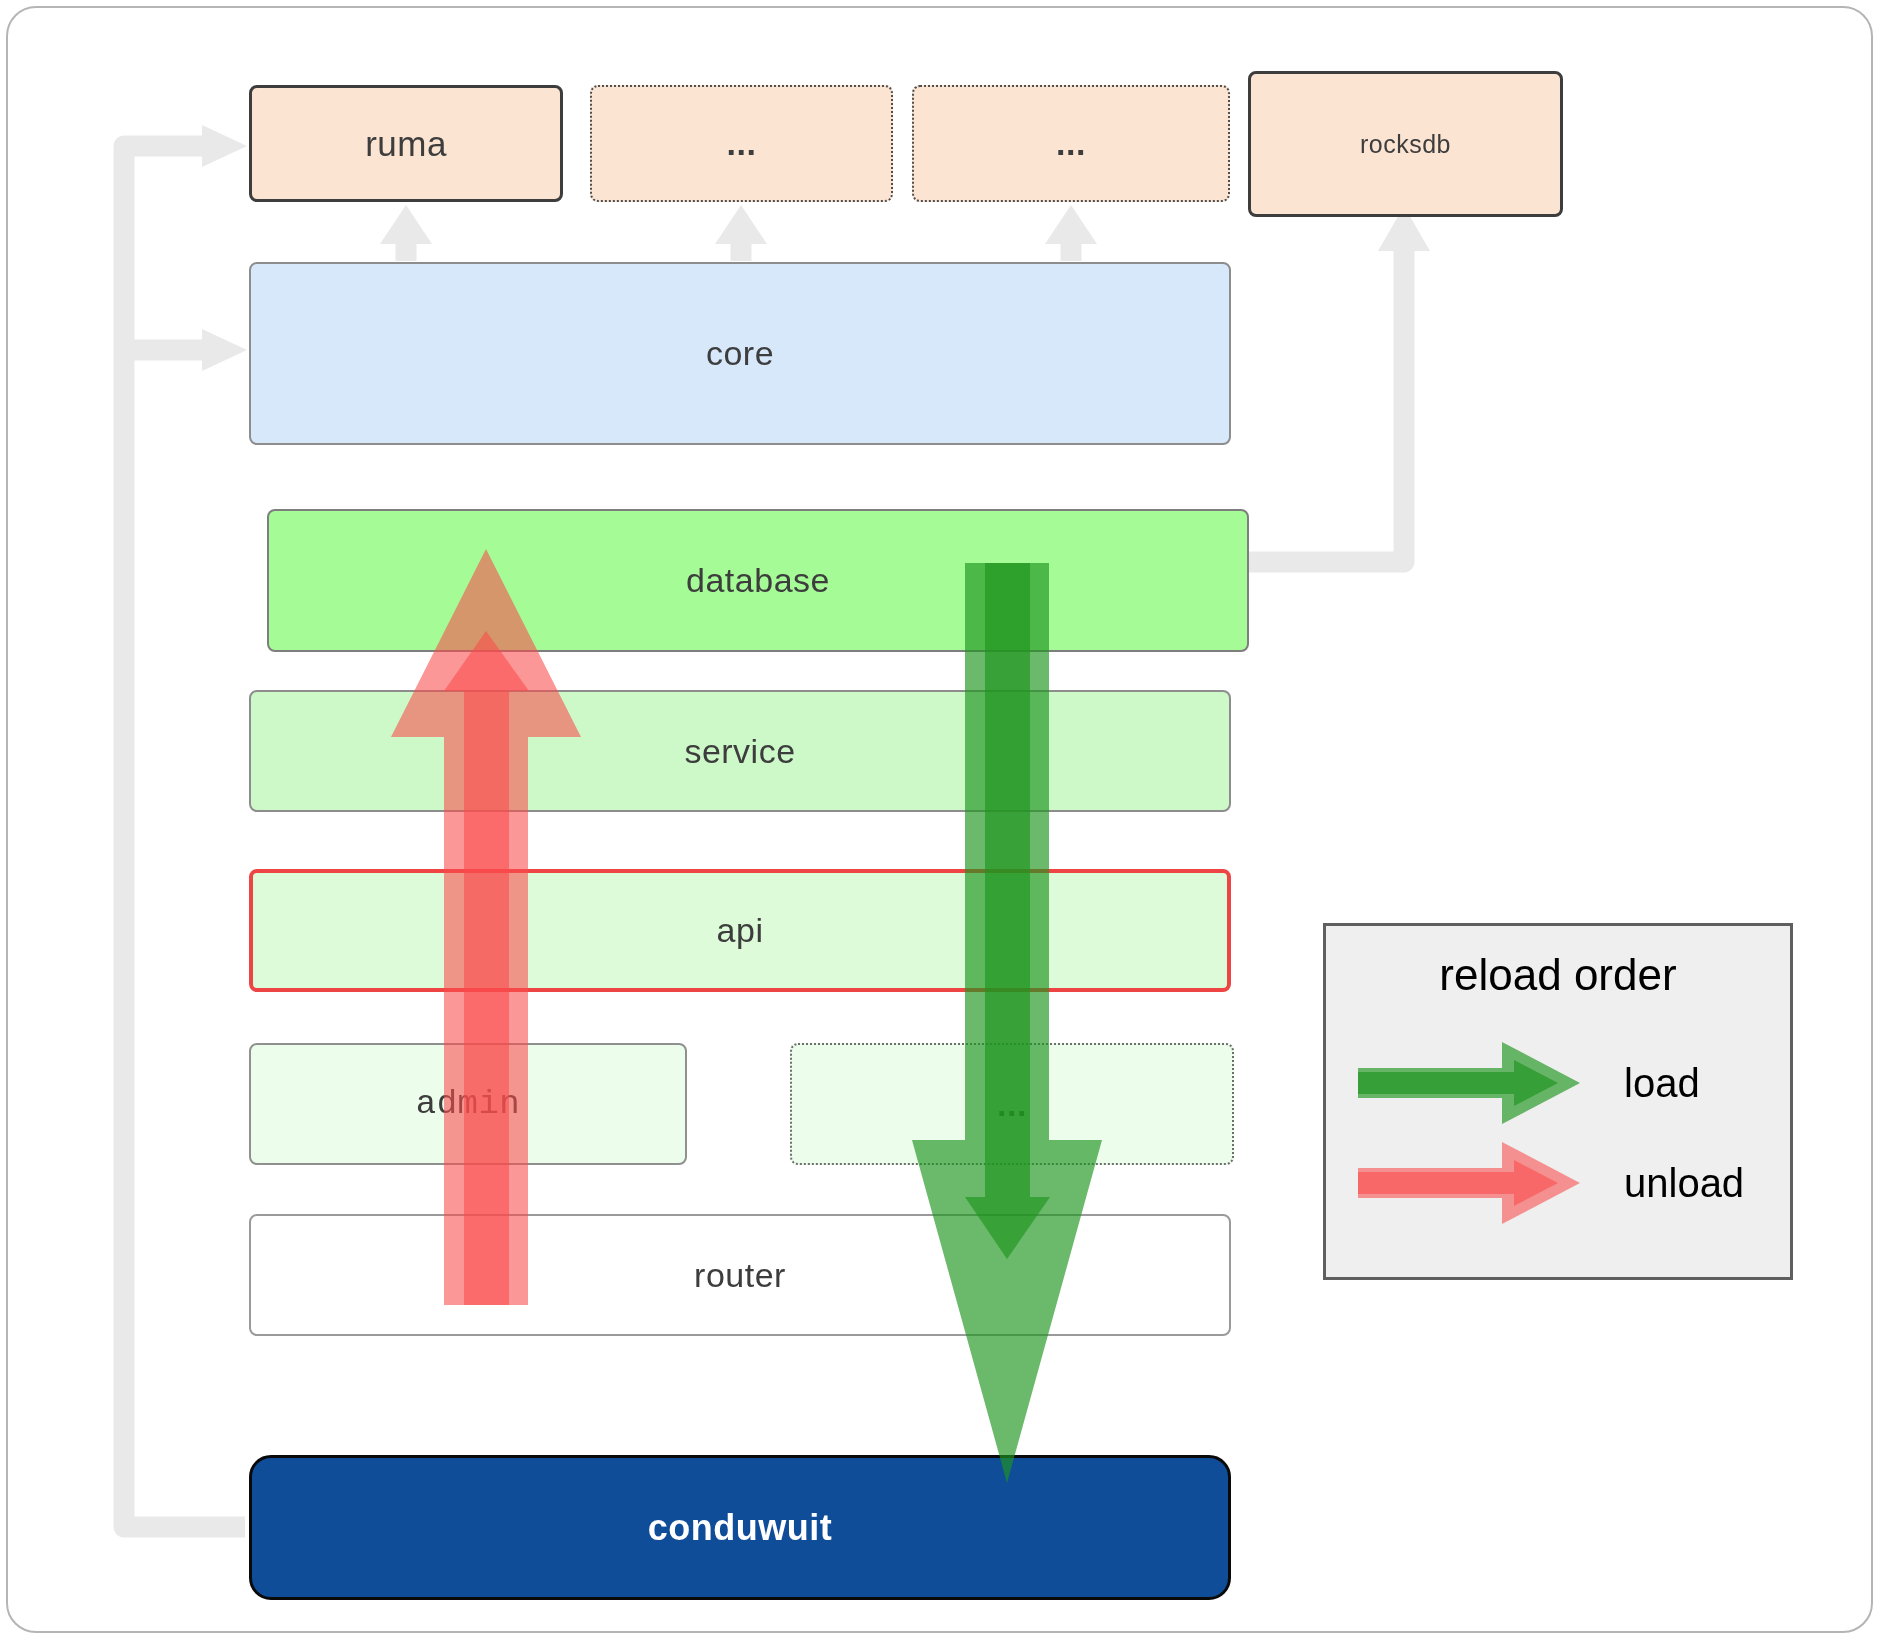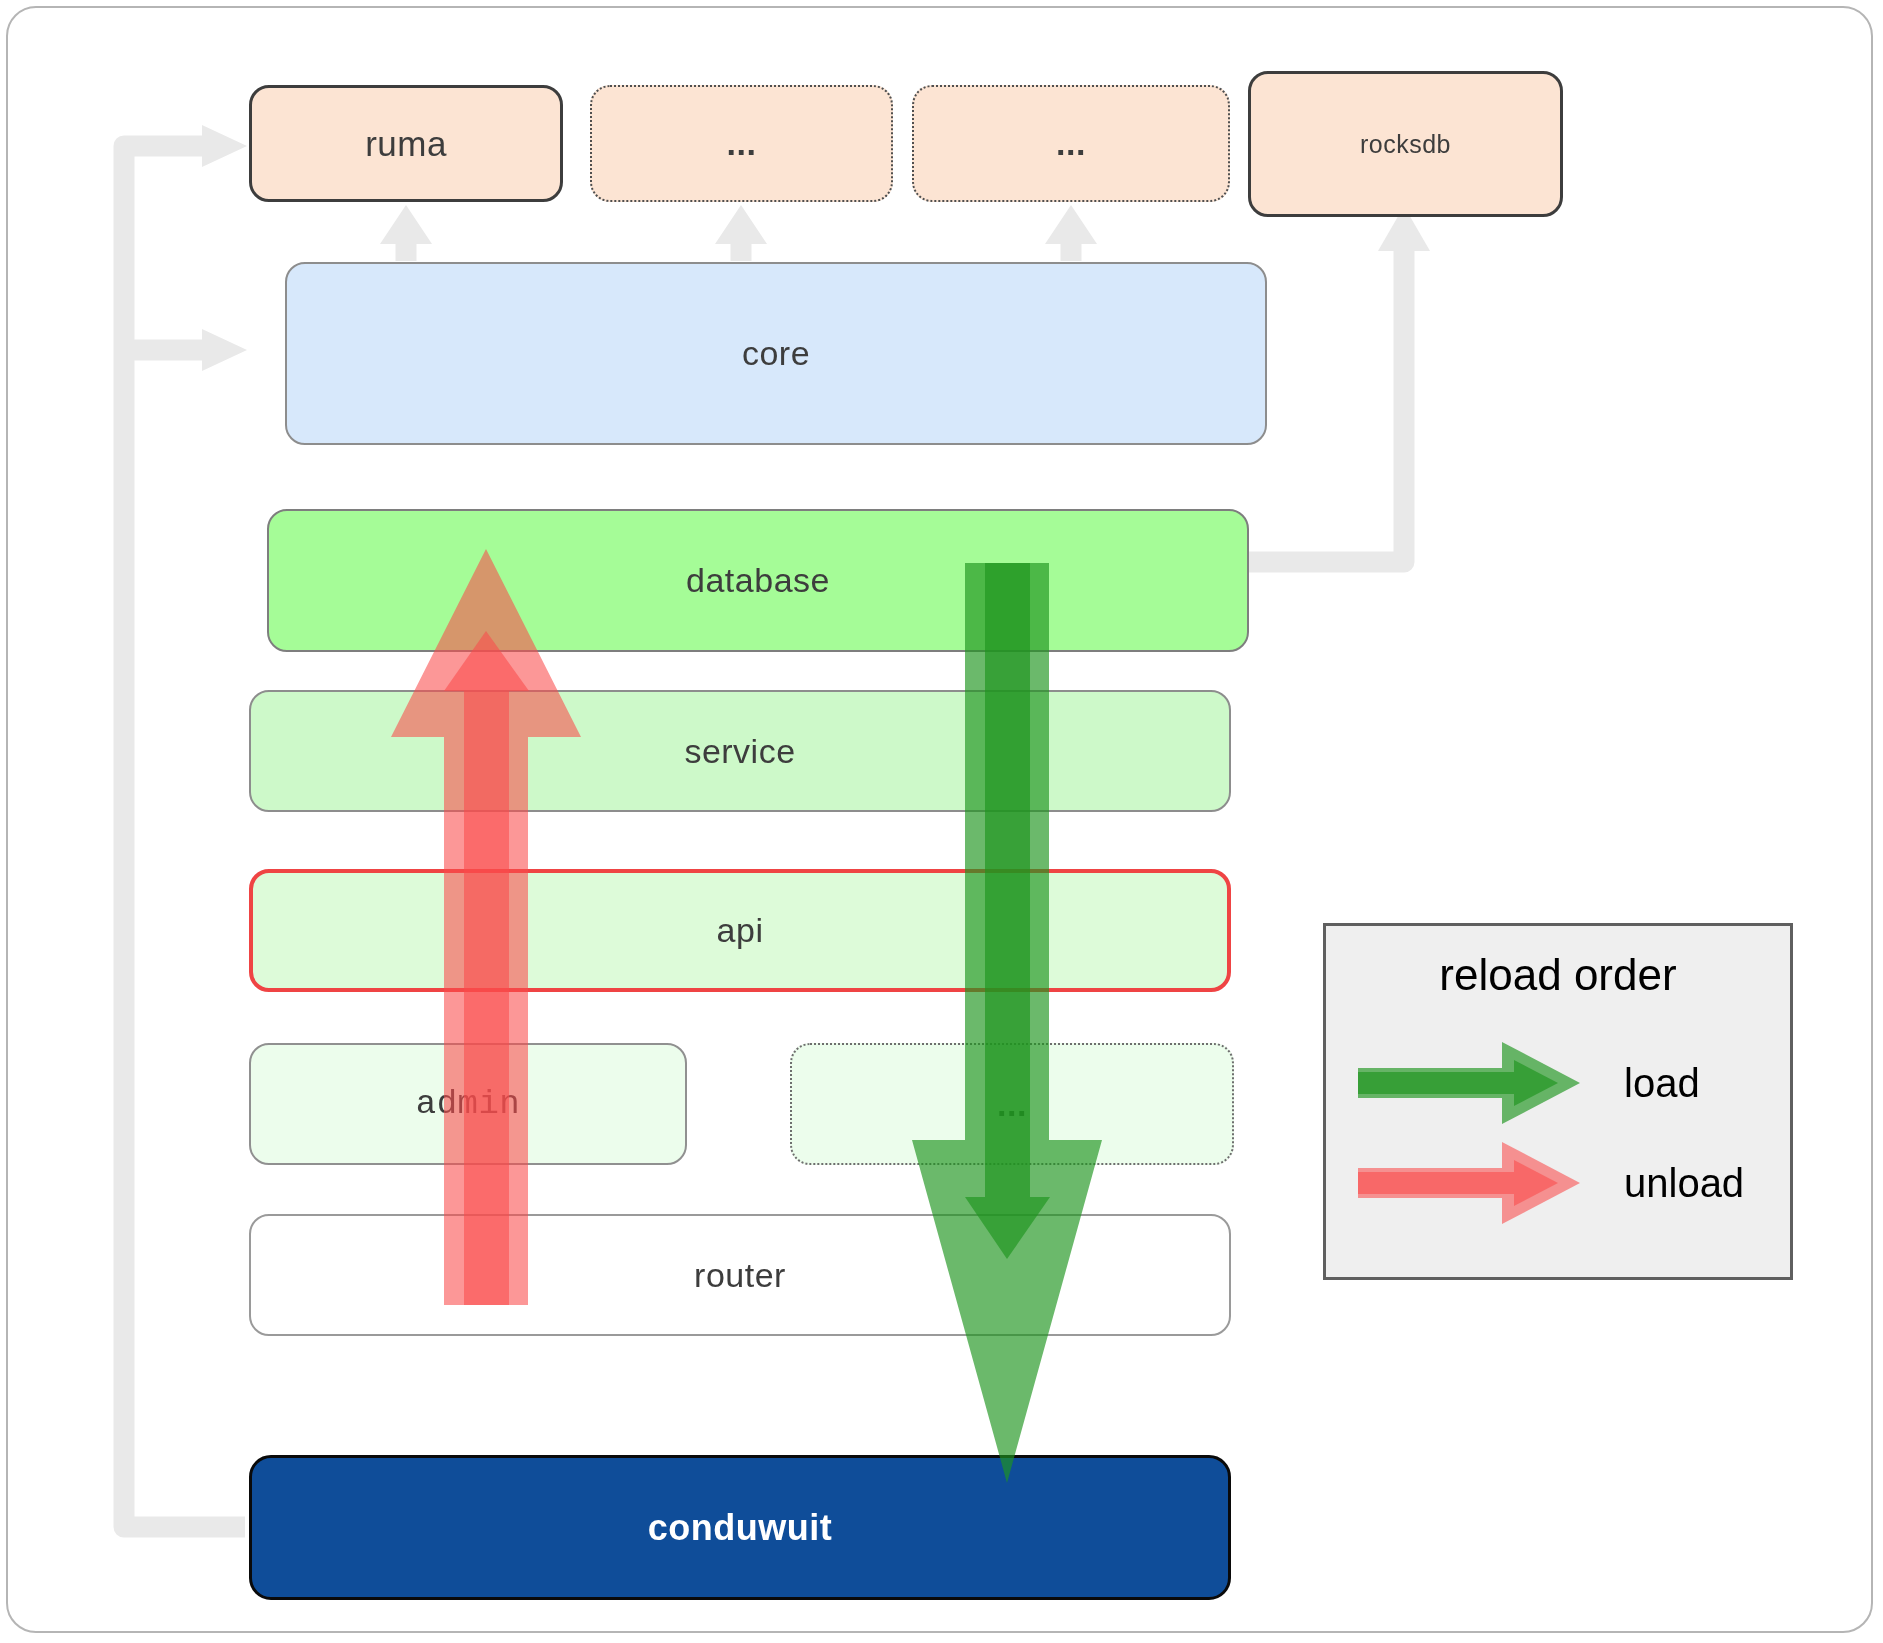--- a/index.html
+++ b/index.html
@@ -3,27 +3,27 @@
 <meta charset="utf-8">
 <style>
   html,body{margin:0;padding:0;background:#ffffff;}
   #stage{position:relative;width:1883px;height:1643px;background:#ffffff;overflow:hidden;
          font-family:"Liberation Sans", sans-serif;}
   #frame{position:absolute;left:6px;top:6px;width:1867px;height:1627px;border:2px solid #b5b5b5;
          border-radius:30px;box-sizing:border-box;z-index:0;}
   svg.layer{position:absolute;left:0;top:0;width:1883px;height:1643px;pointer-events:none;}
   #connectors{z-index:1;}
   #flows{z-index:3;}
-  .box{position:absolute;box-sizing:border-box;border-radius:20px;display:flex;align-items:center;
+  .box{position:absolute;box-sizing:border-box;border-radius:8px;display:flex;align-items:center;
        justify-content:center;font-size:34px;color:#3d3d3d;z-index:2;letter-spacing:0.5px;}
   .peach{background:#fce4d3;}
   .solid-dark{border:3px solid #3d3d3d;}
   .dotted-dark{border:2px dotted #4f4f4f;}
   .dotted-light{border:2px dotted #6e6e6e;}
-  .b-core{background:#d7e8fb;border:2px solid #8d8d8d;margin-left:36px;}
+  .b-core{background:#d7e8fb;border:2px solid #8d8d8d;}
   .b-database{background:#a5fc97;border:2px solid #7e7e7e;}
   .b-service{background:#cdf9c9;border:2px solid #8d8d8d;}
   .b-api{background:#ddfbd9;border:4px solid #ef4444;}
   .b-admin{background:#ecfdec;border:2px solid #909090;font-family:Liberation Mono, monospace;}
   .b-ellipsis-mid{background:#ecfdec;}
   .b-router{background:#ffffff;border:2px solid #9a9a9a;}
   .b-conduwuit{background:#0f4d99;border:3px solid #0a0a0a;color:#ffffff;font-weight:bold;
                font-size:36px;border-radius:22px;}
   .bold{font-weight:bold;}
   .legend{position:absolute;left:1323px;top:923px;width:470px;height:357px;background:#efefef;

